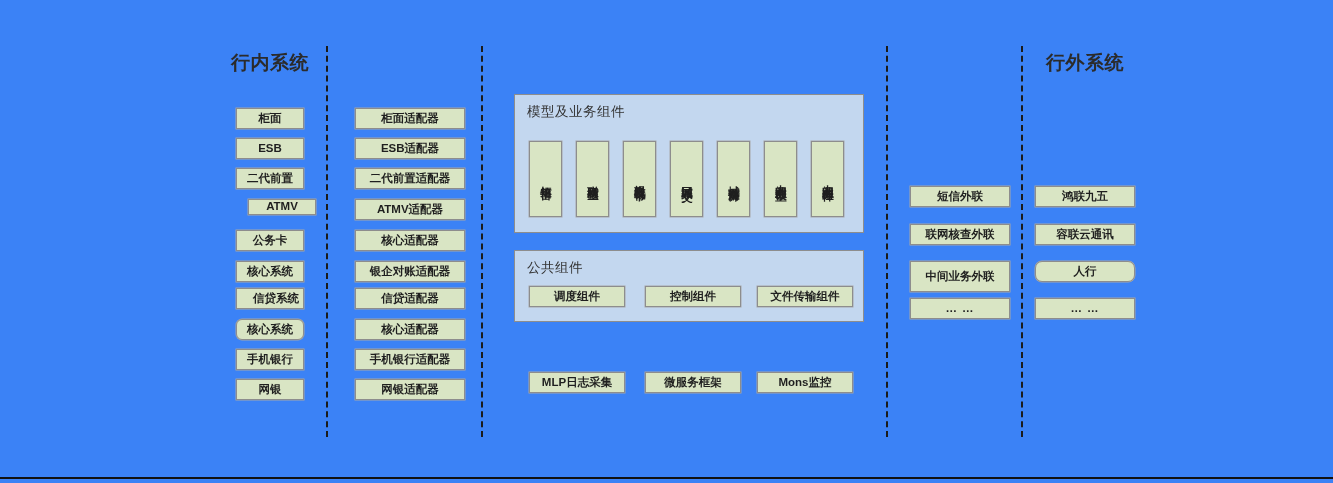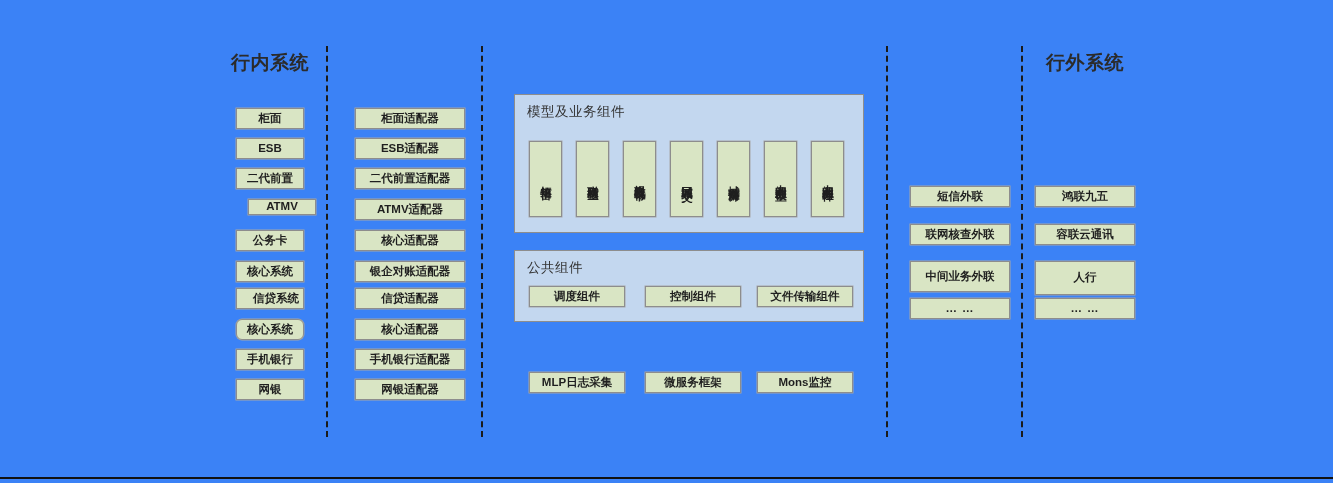--- a/index.html
+++ b/index.html
@@ -157,18 +157,18 @@
   <div class="node" style="left:645px; top:372px; width:96px; height:21px;">微服务框架</div>
   <div class="node" style="left:757px; top:372px; width:96px; height:21px;">Mons监控</div>
 
   <div class="node" style="left:910px; top:186px; width:100px; height:21px;">短信外联</div>
   <div class="node" style="left:910px; top:224px; width:100px; height:21px;">联网核查外联</div>
   <div class="node" style="left:910px; top:261px; width:100px; height:31px;">中间业务外联</div>
   <div class="node ellipsis" style="left:910px; top:298px; width:100px; height:21px;">… …</div>
 
   <div class="node" style="left:1035px; top:186px; width:100px; height:21px;">鸿联九五</div>
   <div class="node" style="left:1035px; top:224px; width:100px; height:21px;">容联云通讯</div>
-  <div class="node" style="left:1035px; top:261px; width:100px; height:34px;">人行</div>
+  <div class="node" style="left:1035px; top:261px; width:100px; height:21px;border-radius:7px;">人行</div>
   <div class="node ellipsis" style="left:1035px; top:298px; width:100px; height:21px;">… …</div>
 
   <div class="bottom-rule" style="top:477px;"></div>
 
 </div>
 
 </body></html>

